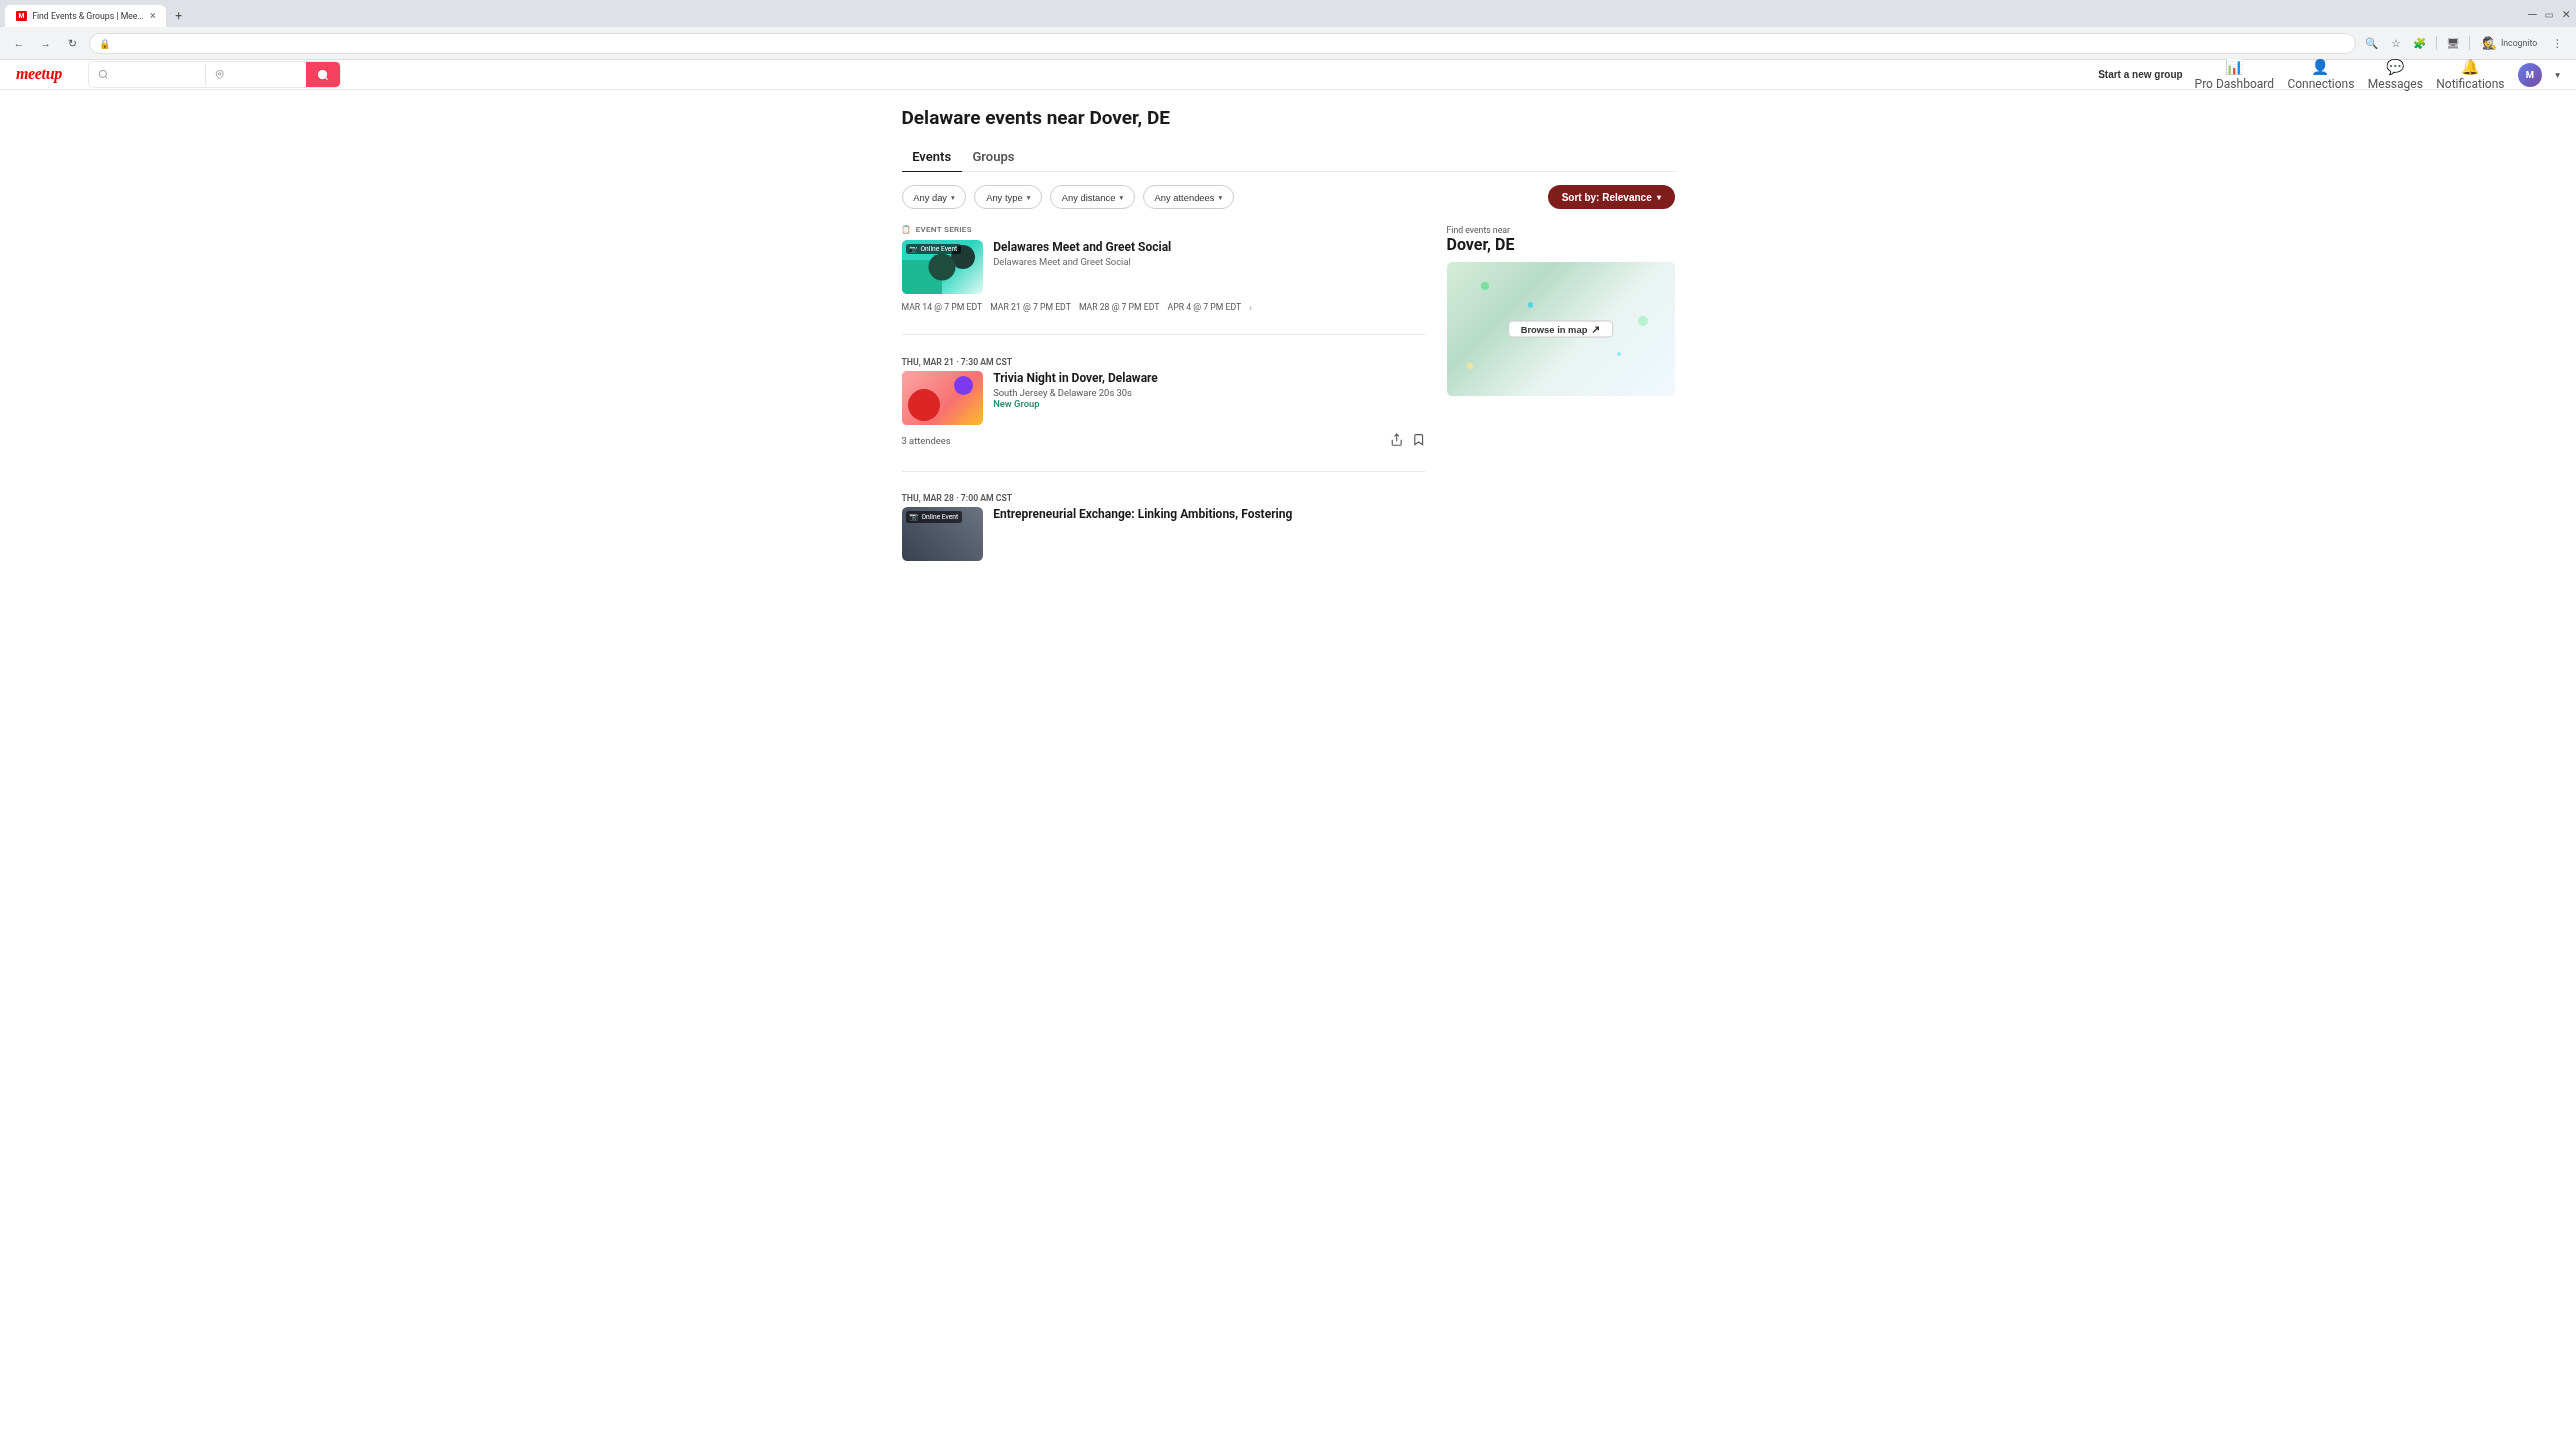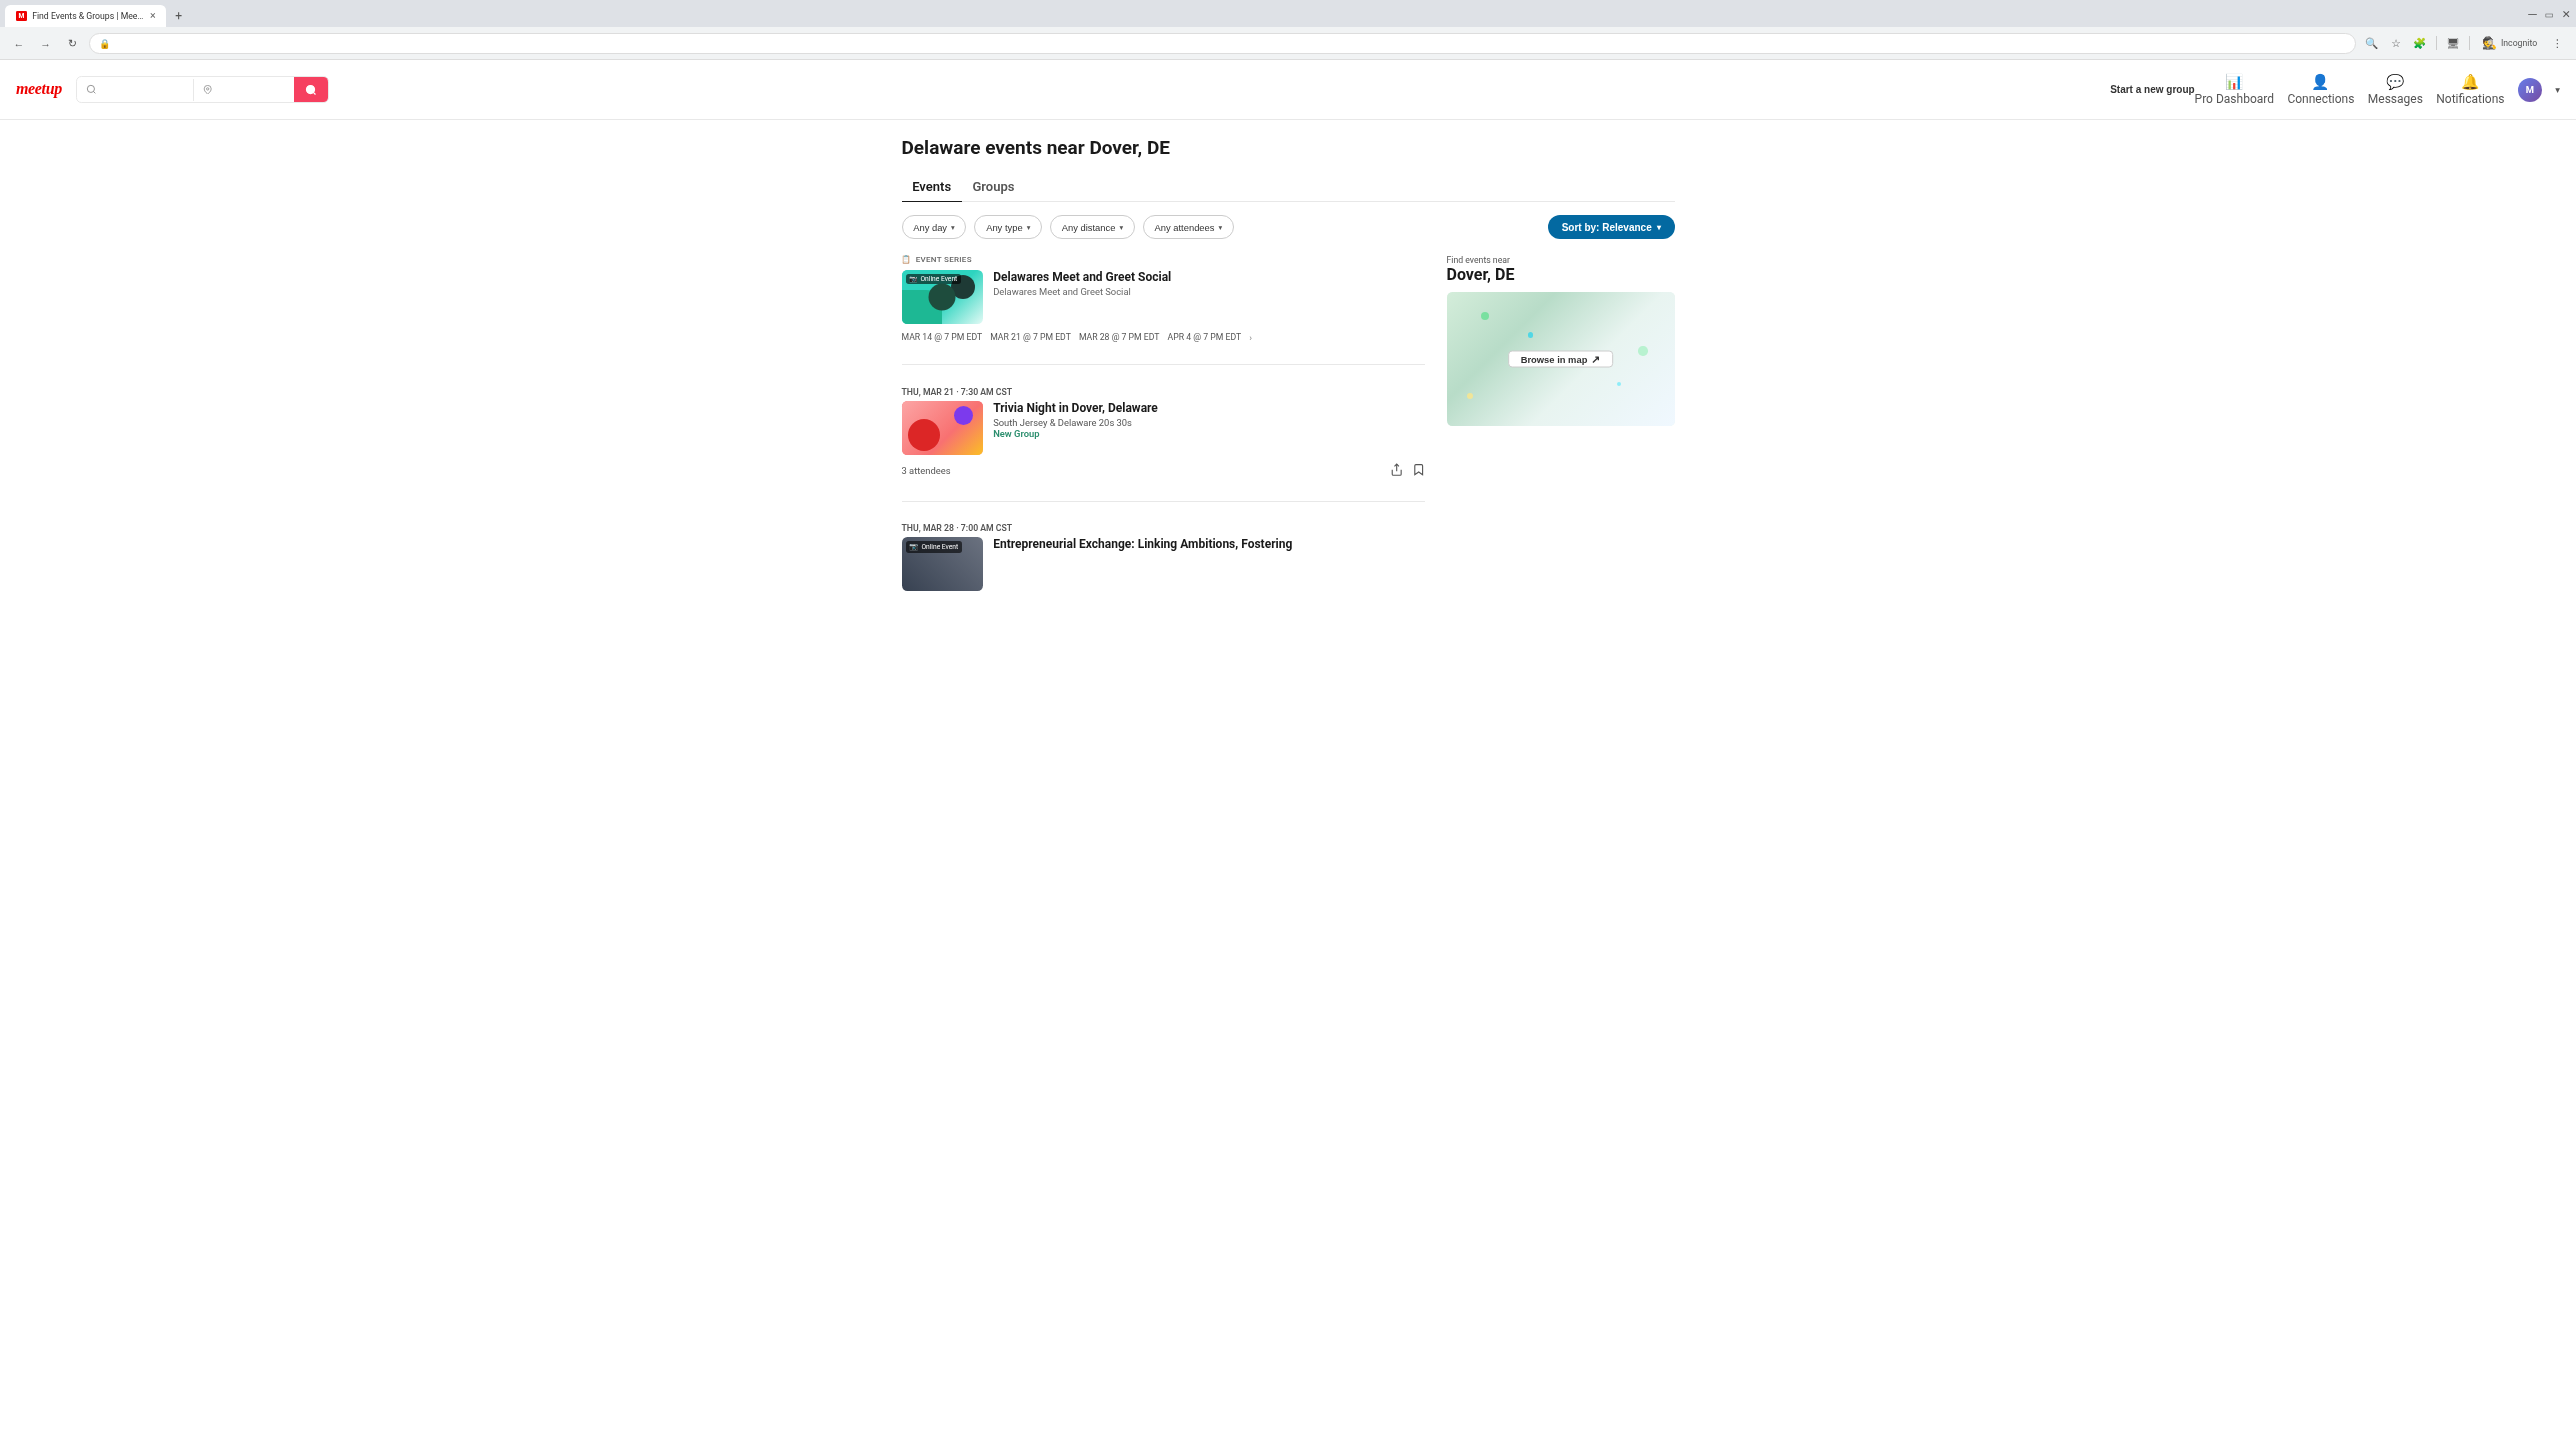--- a/index.html
+++ b/index.html
@@ -20,21 +20,21 @@
     .address-bar .lock-icon { color: #555; font-size: 9.4px; }
     .address-bar input { border: none; outline: none; flex: 1; font-size: 8.7px; color: #333; background: transparent; }
     .toolbar-actions { display: flex; align-items: center; gap: 2.7px; }
     .toolbar-action-btn { width: 21.5px; height: 21.5px; display: flex; align-items: center; justify-content: center; border-radius: 50%; cursor: pointer; color: #555; font-size: 10.7px; }
     .incognito-badge { display: flex; align-items: center; gap: 4px; font-size: 8.7px; color: #555; padding: 2.7px 6.7px; border-radius: 2.7px; }
 
     
     .meetup-app { min-height: calc(100vh - 60px); }
 
     
-    .meetup-header { display: flex; align-items: center; padding: 0 16px; height: 60px; border-bottom: 0.7px solid #e8e8e8; gap: 0; }
+    .meetup-header { display: flex; align-items: center; padding: 0 16px; height: 30px; border-bottom: 0.7px solid #e8e8e8; gap: 12px; }
     .meetup-logo { color: #e00; font-size: 19px; font-weight: 900; font-style: italic; letter-spacing: -0.7px; flex-shrink: 0; }
     .header-search { display: flex; align-items: center; gap: 0; border: 1.3px solid #e8e8e8; border-radius: 5.4px; overflow: hidden; }
     .search-keyword { display: flex; align-items: center; padding: 5.4px 9.4px; gap: 5.4px; border-right: 0.7px solid #e8e8e8; }
     .search-keyword input { border: none; outline: none; font-size: 10px; color: #333; width: 81px; }
     .search-location { display: flex; align-items: center; padding: 5.4px 9.4px; gap: 5.4px; }
     .search-location input { border: none; outline: none; font-size: 10px; color: #333; width: 67px; }
     .search-btn { background: #f64060; border: none; padding: 6.7px 10.7px; cursor: pointer; display: flex; align-items: center; justify-content: center; }
     .search-btn svg { width: 12px; height: 12px; fill: #fff; }
     .header-spacer { flex: 1; }
     .start-group-btn { background: transparent; border: none; color: #333; font-size: 10px; font-weight: 600; cursor: pointer; white-space: nowrap; }
@@ -50,21 +50,21 @@
 
     
     .tabs { display: flex; gap: 0; border-bottom: 1.3px solid #e8e8e8; margin-bottom: 13.4px; }
     .tab-item { padding: 6.7px 10.7px; font-size: 13px; font-weight: 600; color: #555; cursor: pointer; border-bottom: 1.3px solid transparent; margin-bottom: -1.3px; }
     .tab-item.active { color: #1a1a1a; border-bottom-color: #1a1a1a; }
 
     
     .filters { display: flex; align-items: center; gap: 8px; margin-bottom: 16px; flex-wrap: wrap; }
     .filter-btn { display: flex; align-items: center; gap: 4px; padding: 5.4px 10.7px; border: 1px solid #ccc; border-radius: 13.4px; background: #fff; font-size: 9.4px; color: #333; cursor: pointer; white-space: nowrap; }
     .filter-chevron { font-size: 7.4px; color: #555; }
-    .sort-btn { display: flex; align-items: center; gap: 5.4px; padding: 6.7px 13.4px; background: #0369a1; color: #fff; border: none; border-radius: 16px; font-size: 10px; font-weight: 600; cursor: pointer; margin-left: auto; }
+    .sort-btn { display: flex; align-items: center; gap: 5.4px; padding: 6.7px 13.4px; background: #7f1d1d; color: #fff; border: none; border-radius: 16px; font-size: 10px; font-weight: 600; cursor: pointer; margin-left: auto; }
     .sort-chevron { font-size: 8px; }
 
     
     .content-layout { display: flex; gap: 21.5px; }
     .events-list { flex: 1; min-width: 0; }
     .map-sidebar { width: 228px; flex-shrink: 0; }
 
     
     .event-card { margin-bottom: 21.5px; padding-bottom: 21.5px; border-bottom: 0.7px solid #e8e8e8; }
     .event-series-badge { display: flex; align-items: center; gap: 4px; font-size: 8px; color: #666; font-weight: 500; margin-bottom: 5.4px; text-transform: uppercase; letter-spacing: 0.3px; }

